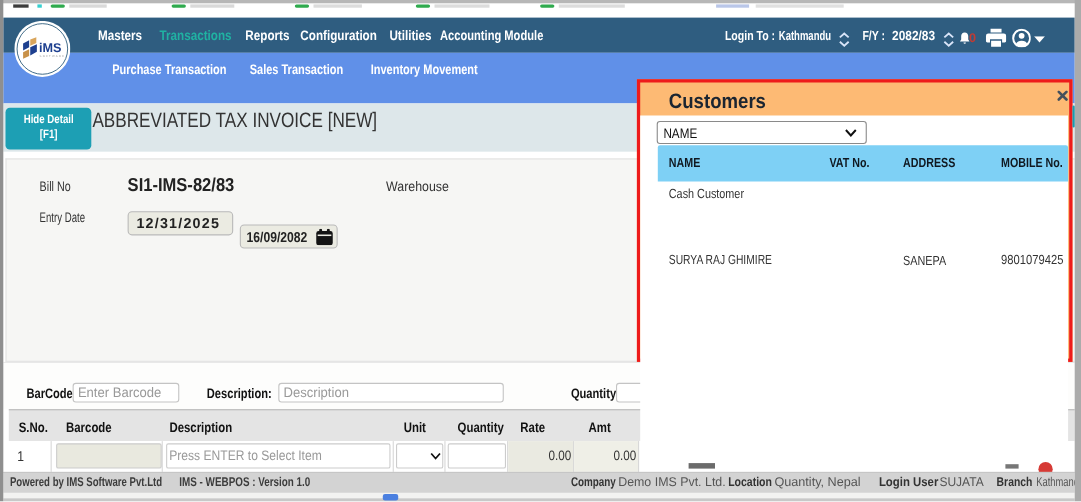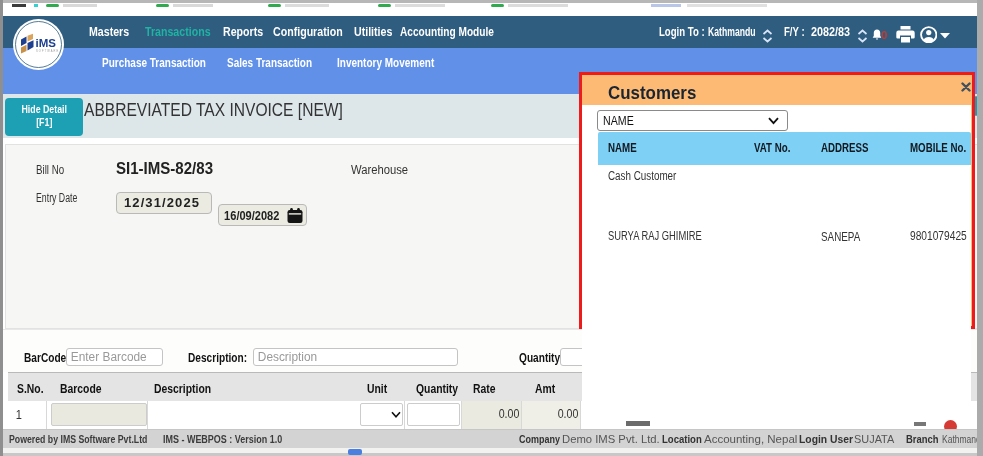--- a/index.html
+++ b/index.html
@@ -144,20 +144,23 @@
   <div class="th" style="left:359px;">Unit</div>
   <div class="th" style="left:408px;">Quantity</div>
   <div class="th" style="left:465px;">Rate</div>
   <div class="th" style="left:527px;">Amt</div>
 </div>
 <div class="abs" id="trow">
   <div class="td" style="left:0;width:38.5px;"><span class="sx" style="font-size:13px;color:#333;transform:scaleX(0.85);padding:6px 0 0 9px;">1</span></div>
   <div class="td" style="left:38.5px;width:101.5px;">
       <div class="abs" style="left:4px;top:2.5px;width:96px;height:23px;background:#e9e9df;border:1px solid #ccc;border-radius:2px;"></div>
     </div>
+  <div class="td" style="left:140px;width:210px;">
+      <div class="abs" style="left:3px;top:2.5px;width:204px;height:23px;background:#fff;border:1px solid #ccc;border-radius:2px;"><span class="sx" style="font-size:12.5px;color:#999;transform:scaleX(0.88);padding:3px 0 0 2px;">Press ENTER to Select Item</span></div>
+    </div>
   <div class="td" style="left:350px;width:46.5px;">
       <div class="abs" style="left:2px;top:2.5px;width:43px;height:23px;background:#fff;border:1px solid #ccc;border-radius:2px;"></div>
       <svg class="abs" style="left:32.5px;top:10px;" width="10" height="8" viewBox="0 0 10 8" fill="none" stroke="#111" stroke-width="1.6">
         <path d="M1 1.3 L5 5.8 L9 1.3"></path>
       </svg>
     </div>
   <div class="td" style="left:396.5px;width:57.5px;">
       <div class="abs" style="left:2.5px;top:2.5px;width:53px;height:23px;background:#fff;border:1px solid #ccc;border-radius:2px;"></div>
     </div>
   <div class="td" style="left:454px;width:59.5px;background:#eaeae1;">
@@ -166,21 +169,21 @@
   <div class="td" style="left:513.5px;width:59.5px;background:#efefe7;">
       <span class="sx" style="position:absolute;right:2px;top:6px;font-size:12.5px;color:#333;transform-origin:100% 0;transform:scaleX(0.85);">0.00</span>
     </div>
 </div>
 <div class="abs" id="footer">
   <div class="abs sx" style="left:6px;top:3px;font-weight:600;color:#3c3c3c;transform:scaleX(0.76);">Powered by IMS Software Pvt.Ltd</div>
   <div class="abs sx" style="left:160px;top:3px;font-weight:600;color:#3c3c3c;transform:scaleX(0.78);">IMS - WEBPOS : Version 1.0</div>
   <div class="abs sx" style="left:516.5px;top:3px;font-weight:bold;color:#333;transform:scaleX(0.78);">Company</div>
     <div class="abs sx" style="left:559px;top:3px;color:#555;transform:scaleX(0.98);">Demo IMS Pvt. Ltd.</div>
     <div class="abs sx" style="left:659.5px;top:3px;font-weight:bold;color:#333;transform:scaleX(0.83);">Location</div>
-    <div class="abs sx" style="left:701.5px;top:3px;color:#555;transform:scaleX(1);">Accounting, Nepal</div>
+    <div class="abs sx" style="left:701.5px;top:3px;color:#555;transform:scaleX(1);">Quantity, Nepal</div>
     <div class="abs sx" style="left:796.5px;top:3px;font-weight:bold;color:#333;transform:scaleX(0.9);">Login User</div>
     <div class="abs sx" style="left:851.5px;top:3px;color:#555;transform:scaleX(0.95);">SUJATA</div>
     <div class="abs sx" style="left:903px;top:3px;font-weight:bold;color:#333;transform:scaleX(0.82);">Branch</div>
     <div class="abs sx" style="left:939.5px;top:3px;color:#555;transform:scaleX(0.74);">Kathmandu</div>
 </div>
 <div class="abs" style="left:944px;top:420px;width:13px;height:13px;border-radius:50%;background:#d63a35;z-index:5;"></div>
 <div class="abs" style="left:626px;top:421px;width:24px;height:5px;background:#6b6b6b;z-index:5;"></div>
 <div class="abs" style="left:914px;top:422px;width:12px;height:4px;background:#777;z-index:5;"></div>
 <div class="abs" id="belowfoot1"></div>
 <div class="abs" id="belowfoot2"></div>

